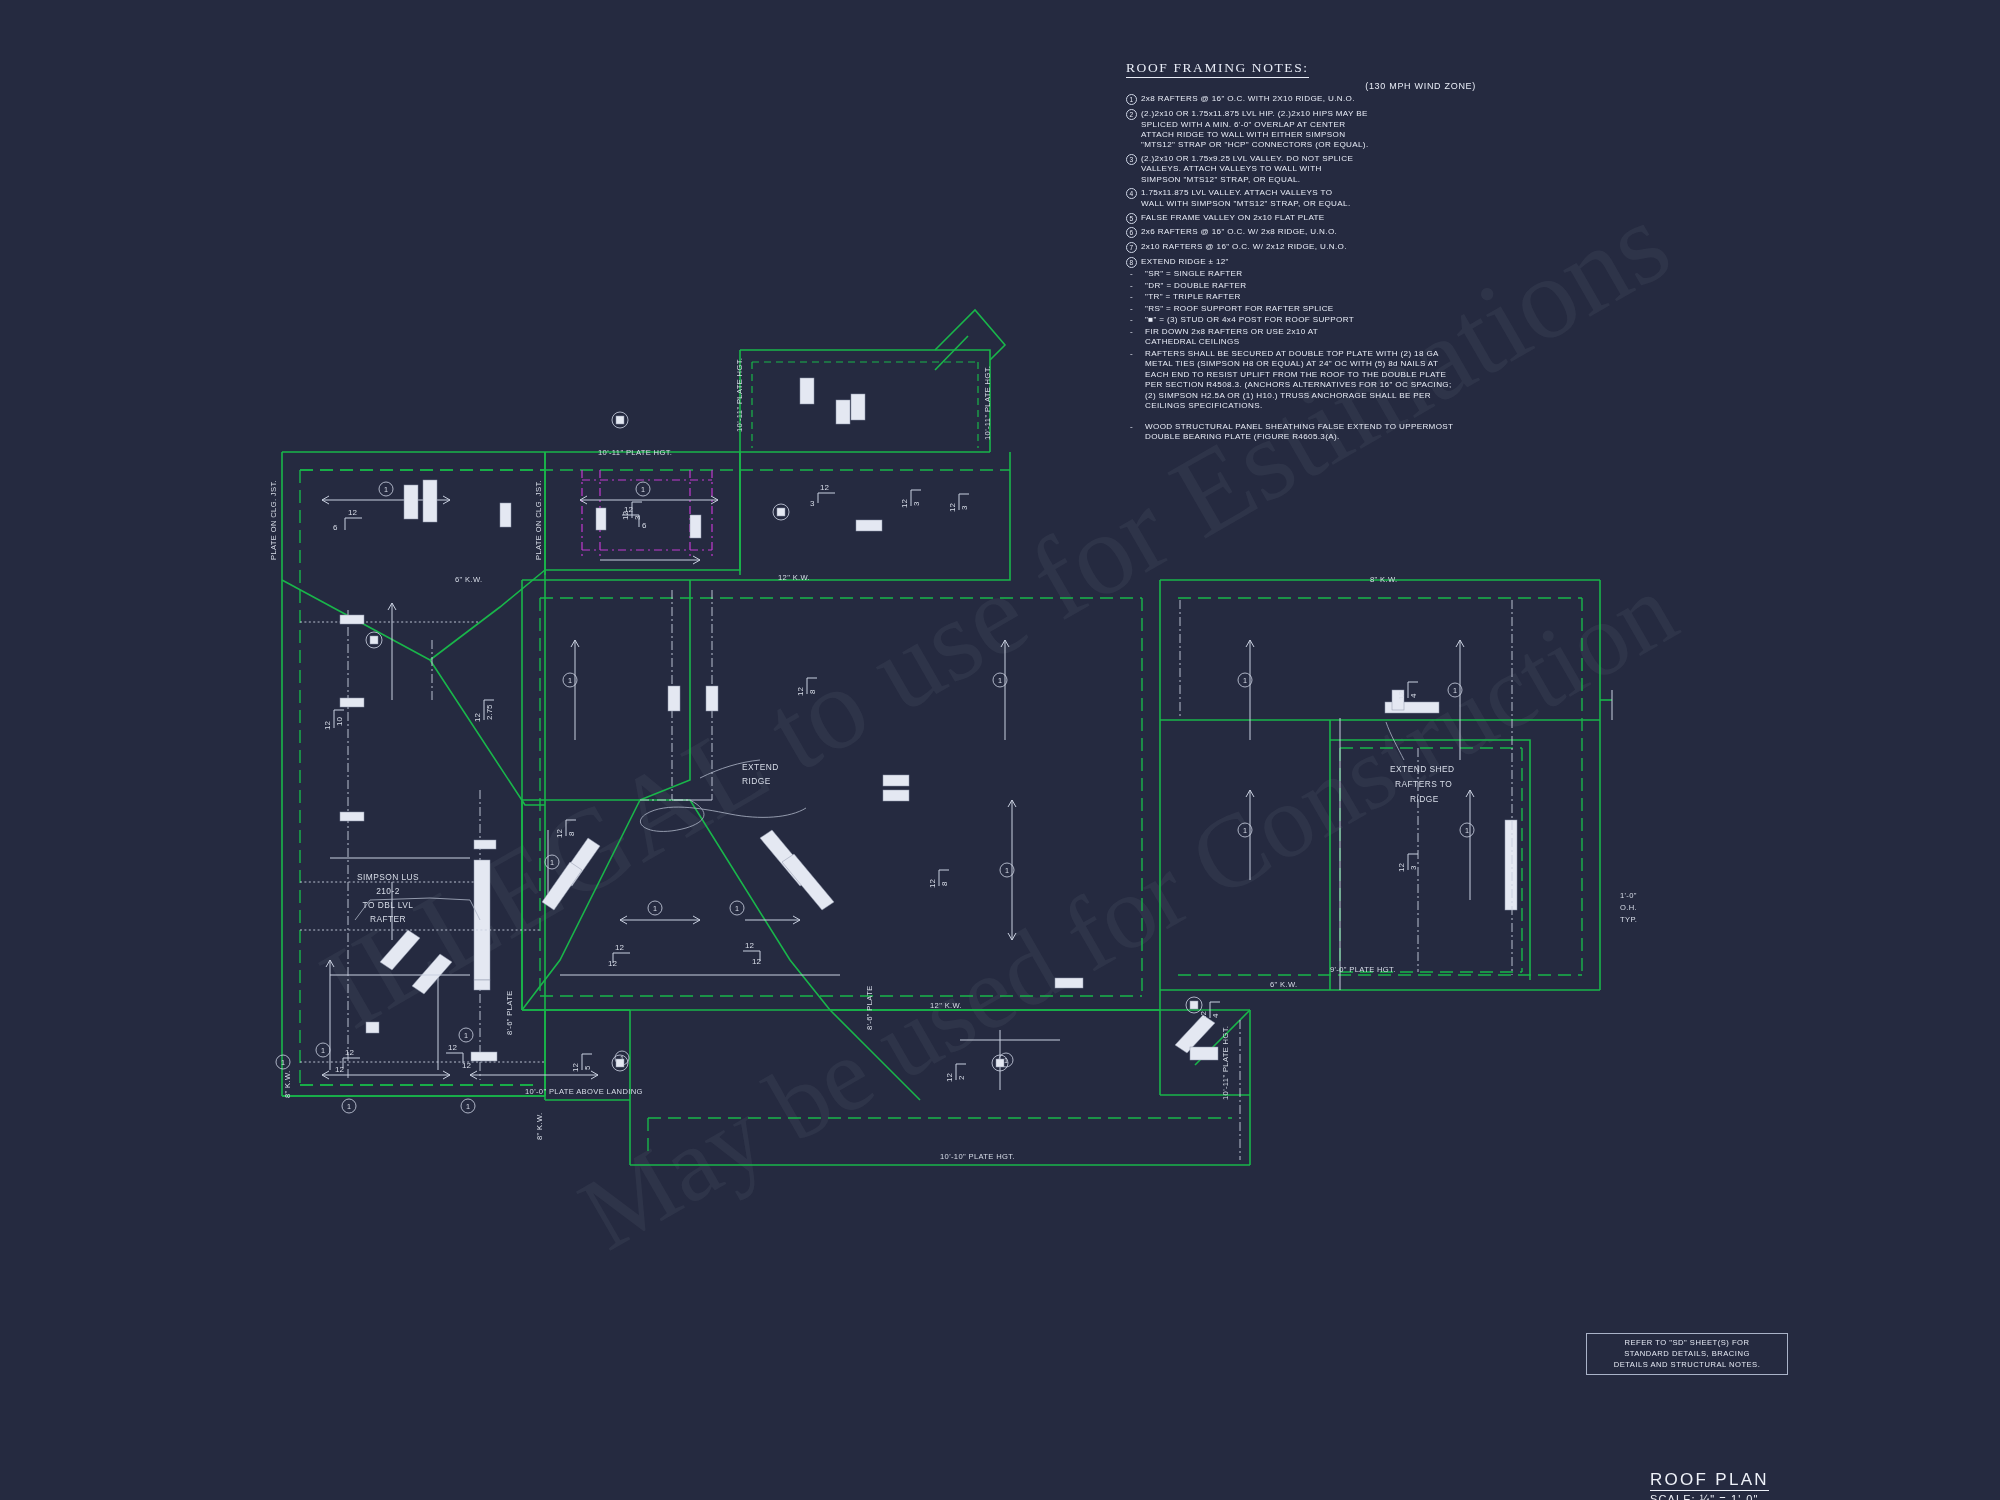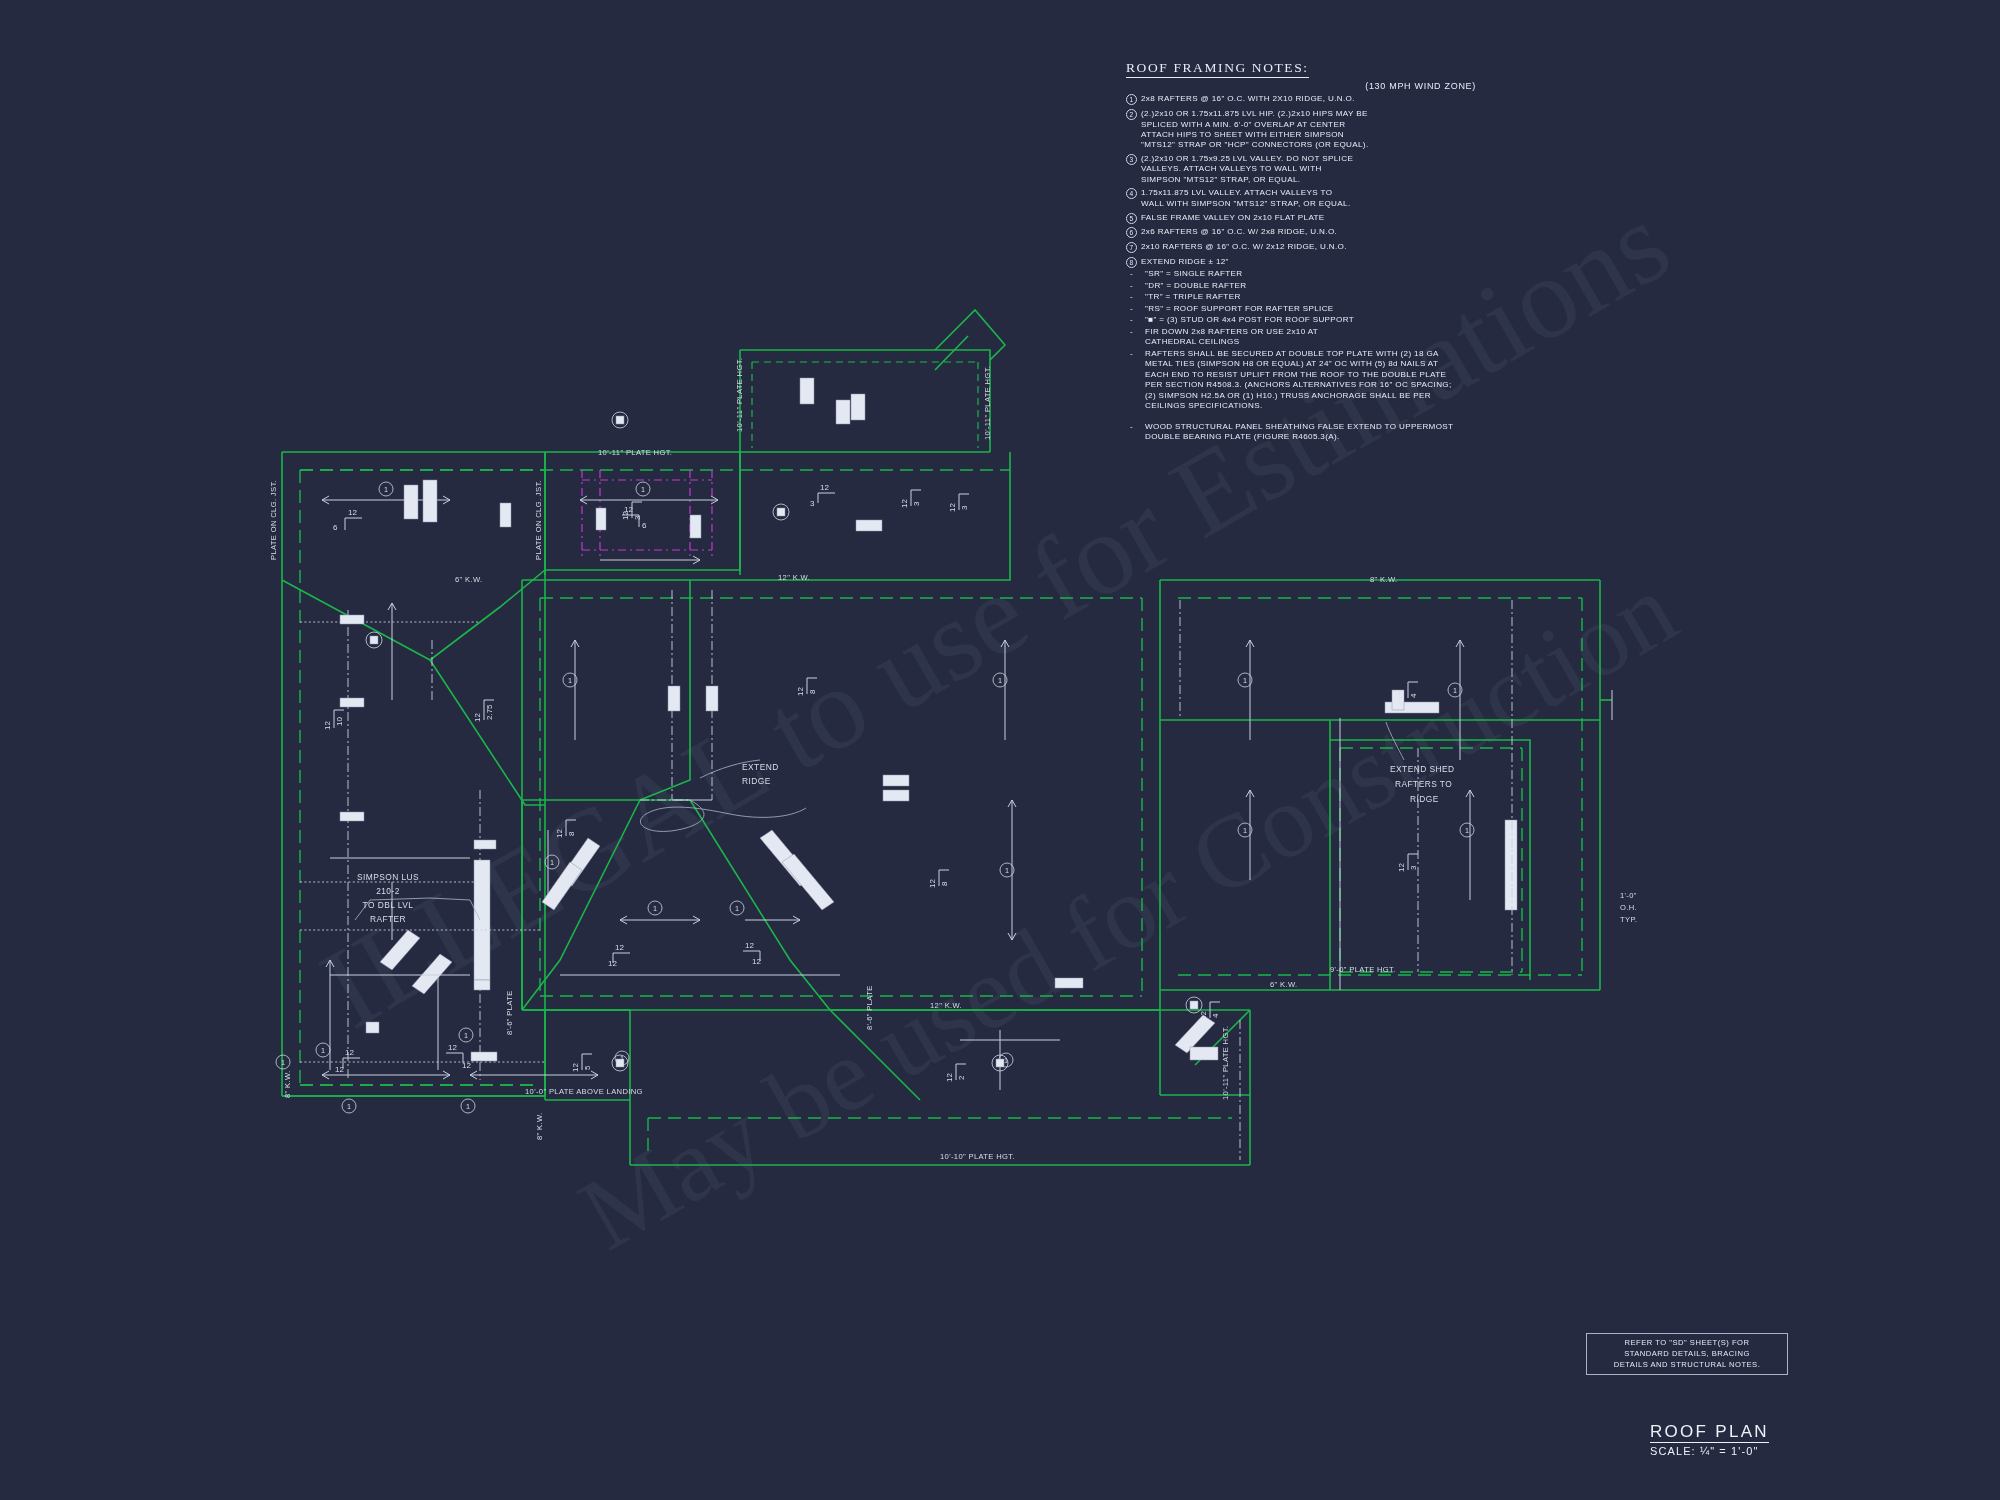--- a/index.html
+++ b/index.html
@@ -22,21 +22,21 @@
   .nt-dash{display:flex;font-size:8.1px;letter-spacing:.35px;line-height:1.3;margin-top:1px;}
   .nt-dash .nt-num{width:15px;flex:0 0 15px;padding-left:4px;}
   .gap{height:9px;}
 
   
   #refbox{position:absolute;left:1586px;top:1333px;width:192px;
           border:1px solid #aab3c8;padding:3px 4px 4px;text-align:center;}
   #refbox div{font-size:7.6px;letter-spacing:.5px;line-height:1.45;color:#e6eaf4;}
   #planTitle{position:absolute;left:1650px;top:1422px;width:260px;text-align:left;}
   #planTitle .pt-main{font-size:17px;letter-spacing:2.3px;color:#eef1f8;
-        border-bottom:1.4px solid #eef1f8;display:inline-block;padding-bottom:0;}
+        border-bottom:1.4px solid #eef1f8;display:inline-block;padding-bottom:0;margin-top:48px;}
   #planTitle .pt-scale{font-size:11px;letter-spacing:1.1px;margin-top:2px;color:#eef1f8;}
 
   
   .wm{position:absolute;color:rgba(225,230,245,.055);font-family:"Liberation Serif",serif;
       white-space:nowrap;pointer-events:none;user-select:none;}
   #wm1{left:300px;top:940px;font-size:116px;transform:rotate(-30deg);transform-origin:left top;}
   #wm2{left:560px;top:1170px;font-size:104px;transform:rotate(-30deg);transform-origin:left top;}
 
   
   #plan{position:absolute;left:0;top:0;width:2000px;height:1500px;}
@@ -537,21 +537,21 @@
           <div class="nt-num"><span class="circ-n">1</span></div>
           <div class="nt-txt">
             <div>2x8 RAFTERS @ 16" O.C. WITH 2X10 RIDGE, U.N.O.</div>
           </div>
         </div>
         <div class="nt-row">
           <div class="nt-num"><span class="circ-n">2</span></div>
           <div class="nt-txt">
             <div>(2.)2x10 OR 1.75x11.875 LVL HIP.  (2.)2x10 HIPS MAY BE</div>
             <div>SPLICED WITH A MIN. 6'-0" OVERLAP AT CENTER</div>
-            <div>ATTACH HIPS TO SHEET WITH EITHER SIMPSON</div>
+            <div>ATTACH RIDGE TO WALL WITH EITHER SIMPSON</div>
             <div>"MTS12" STRAP OR "HCP" CONNECTORS (OR EQUAL).</div>
           </div>
         </div>
         <div class="nt-row">
           <div class="nt-num"><span class="circ-n">3</span></div>
           <div class="nt-txt">
             <div>(2.)2x10 OR 1.75x9.25 LVL VALLEY.  DO NOT SPLICE</div>
             <div>VALLEYS.  ATTACH VALLEYS TO WALL WITH</div>
             <div>SIMPSON "MTS12" STRAP, OR EQUAL.</div>
           </div>

